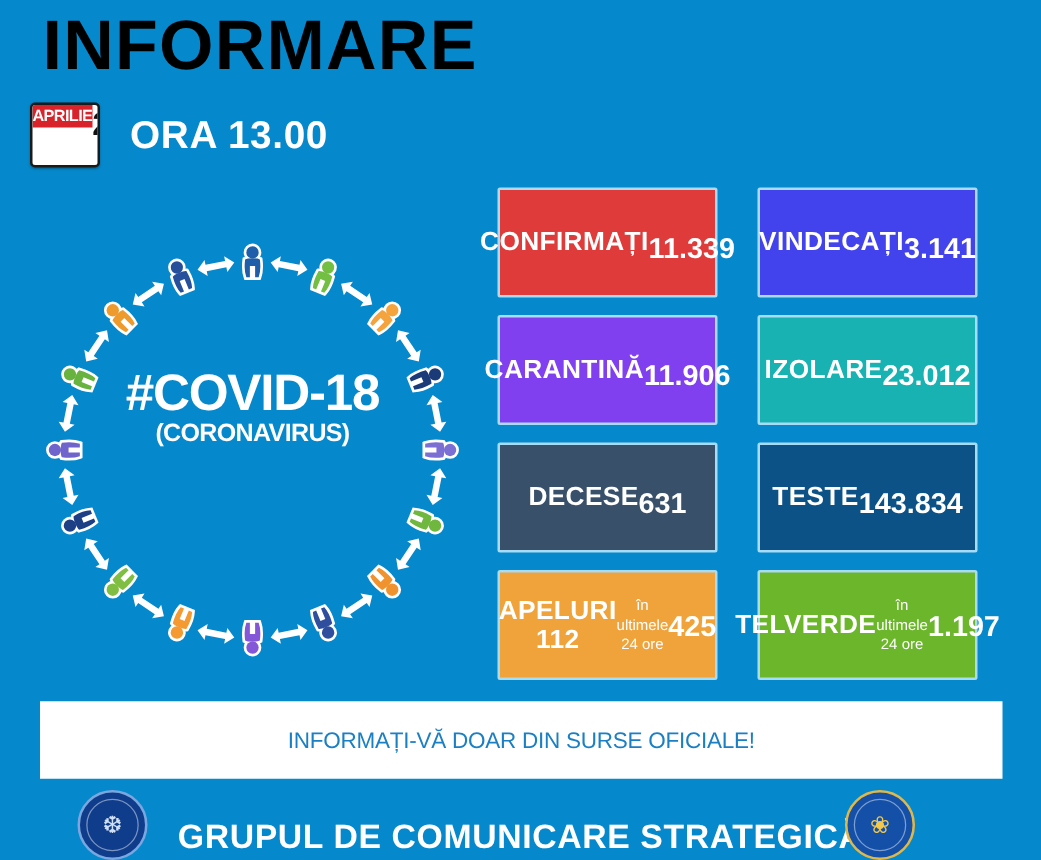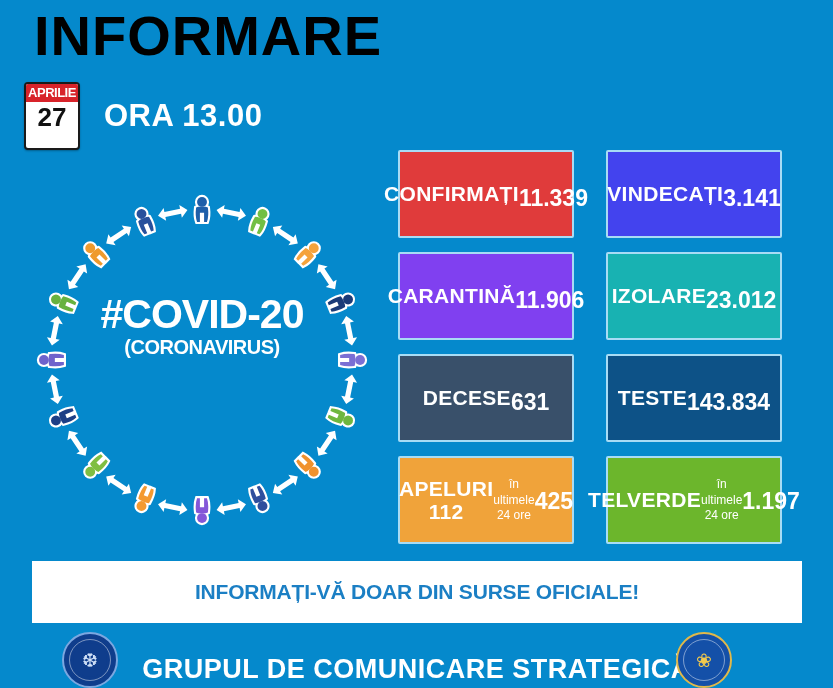--- a/index.html
+++ b/index.html
@@ -13,23 +13,23 @@
 
   
   .header { position:absolute; left:0; top:0; width:833px; height:150px; }
   .title {
     position:absolute; left:34px; top:8px;
     font-size:56px; font-weight:bold; color:#000000;
     letter-spacing:1px; line-height:1;
   }
   .datebar { position:absolute; left:24px; top:82px; display:flex; align-items:center; }
   .cal {
-    width:56px; height:68px; background:#ffffff;
+    width:56px; height:52px; background:#ffffff;
     border:2px solid #1a1a1a; border-radius:4px;
-    display:flex; flex-direction:column; overflow:hidden;
+    display:flex; flex-direction:row; overflow:hidden;
     box-shadow:0 1px 2px rgba(0,0,0,.3);
   }
   .cal-month {
     background:#d8232a; color:#ffffff; font-size:13px; font-weight:bold;
     text-align:center; line-height:18px; height:18px; letter-spacing:-0.5px;
   }
   .cal-day {
     color:#111111; font-size:26px; font-weight:bold;
     text-align:center; line-height:30px; flex:1;
   }
@@ -62,21 +62,21 @@
   .box .sub { font-size:12px; font-weight:normal; line-height:1.3; margin-top:1px; }
   .box .val { font-size:23px; font-weight:bold; margin-top:9px; line-height:1; }
   .box.has-sub .val { margin-top:3px; }
 
   
   .banner {
     position:absolute; left:32px; top:561px; width:770px; height:62px;
     background:#ffffff; display:flex; flex-direction:column;
     align-items:center; justify-content:center; gap:2px;
   }
-  .banner .l1 { font-size:21px; font-weight:bold; color:#1b7fc4; letter-spacing:-0.2px; }
+  .banner .l1 { font-size:18px; font-weight:normal; color:#1b7fc4; letter-spacing:-0.2px; }
   .banner .l2 { font-size:19px; font-weight:bold; color:#1b7fc4; letter-spacing:-0.2px; }
 
   
   .footer { position:absolute; left:0; top:630px; width:833px; height:58px; }
   .footer-text {
     position:absolute; left:0; top:24px; width:833px; text-align:center;
     font-size:27px; font-weight:bold; color:#ffffff; letter-spacing:0.5px;
   }
   .seal { position:absolute; top:2px; width:56px; height:56px; border-radius:50%; }
   .seal-left  { left:62px; background:#0f3d8c; border:2px solid #7ba7e0; }
@@ -286,21 +286,21 @@
         </g>
         <g transform="translate(96.66446504705955,60.279558154618286) rotate(326.25)">
           <path d="M -15 0 L -8 -6.5 L -8 -2.6 L 8 -2.6 L 8 -6.5 L 15 0 L 8 6.5 L 8 2.6 L -8 2.6 L -8 6.5 Z" fill="#ffffff"></path>
         </g>
         <g transform="translate(150.7364516975807,37.88220793951544) rotate(348.75)">
           <path d="M -15 0 L -8 -6.5 L -8 -2.6 L 8 -2.6 L 8 -6.5 L 15 0 L 8 6.5 L 8 2.6 L -8 2.6 L -8 6.5 Z" fill="#ffffff"></path>
         </g>
       </g>
   </svg>
   <div class="covid-text">
-    <div class="covid-main">#COVID-20</div>
+    <div class="covid-main">#COVID-18</div>
     <div class="covid-sub">(CORONAVIRUS)</div>
   </div>
 </div>
 
 <div class="grid">
   <div class="box" style="background: rgb(224, 59, 59);">
     <div class="lab">CONFIRMAȚI</div>
     <div class="val">11.339</div>
   </div>
   <div class="box" style="background: rgb(67, 67, 238);">

